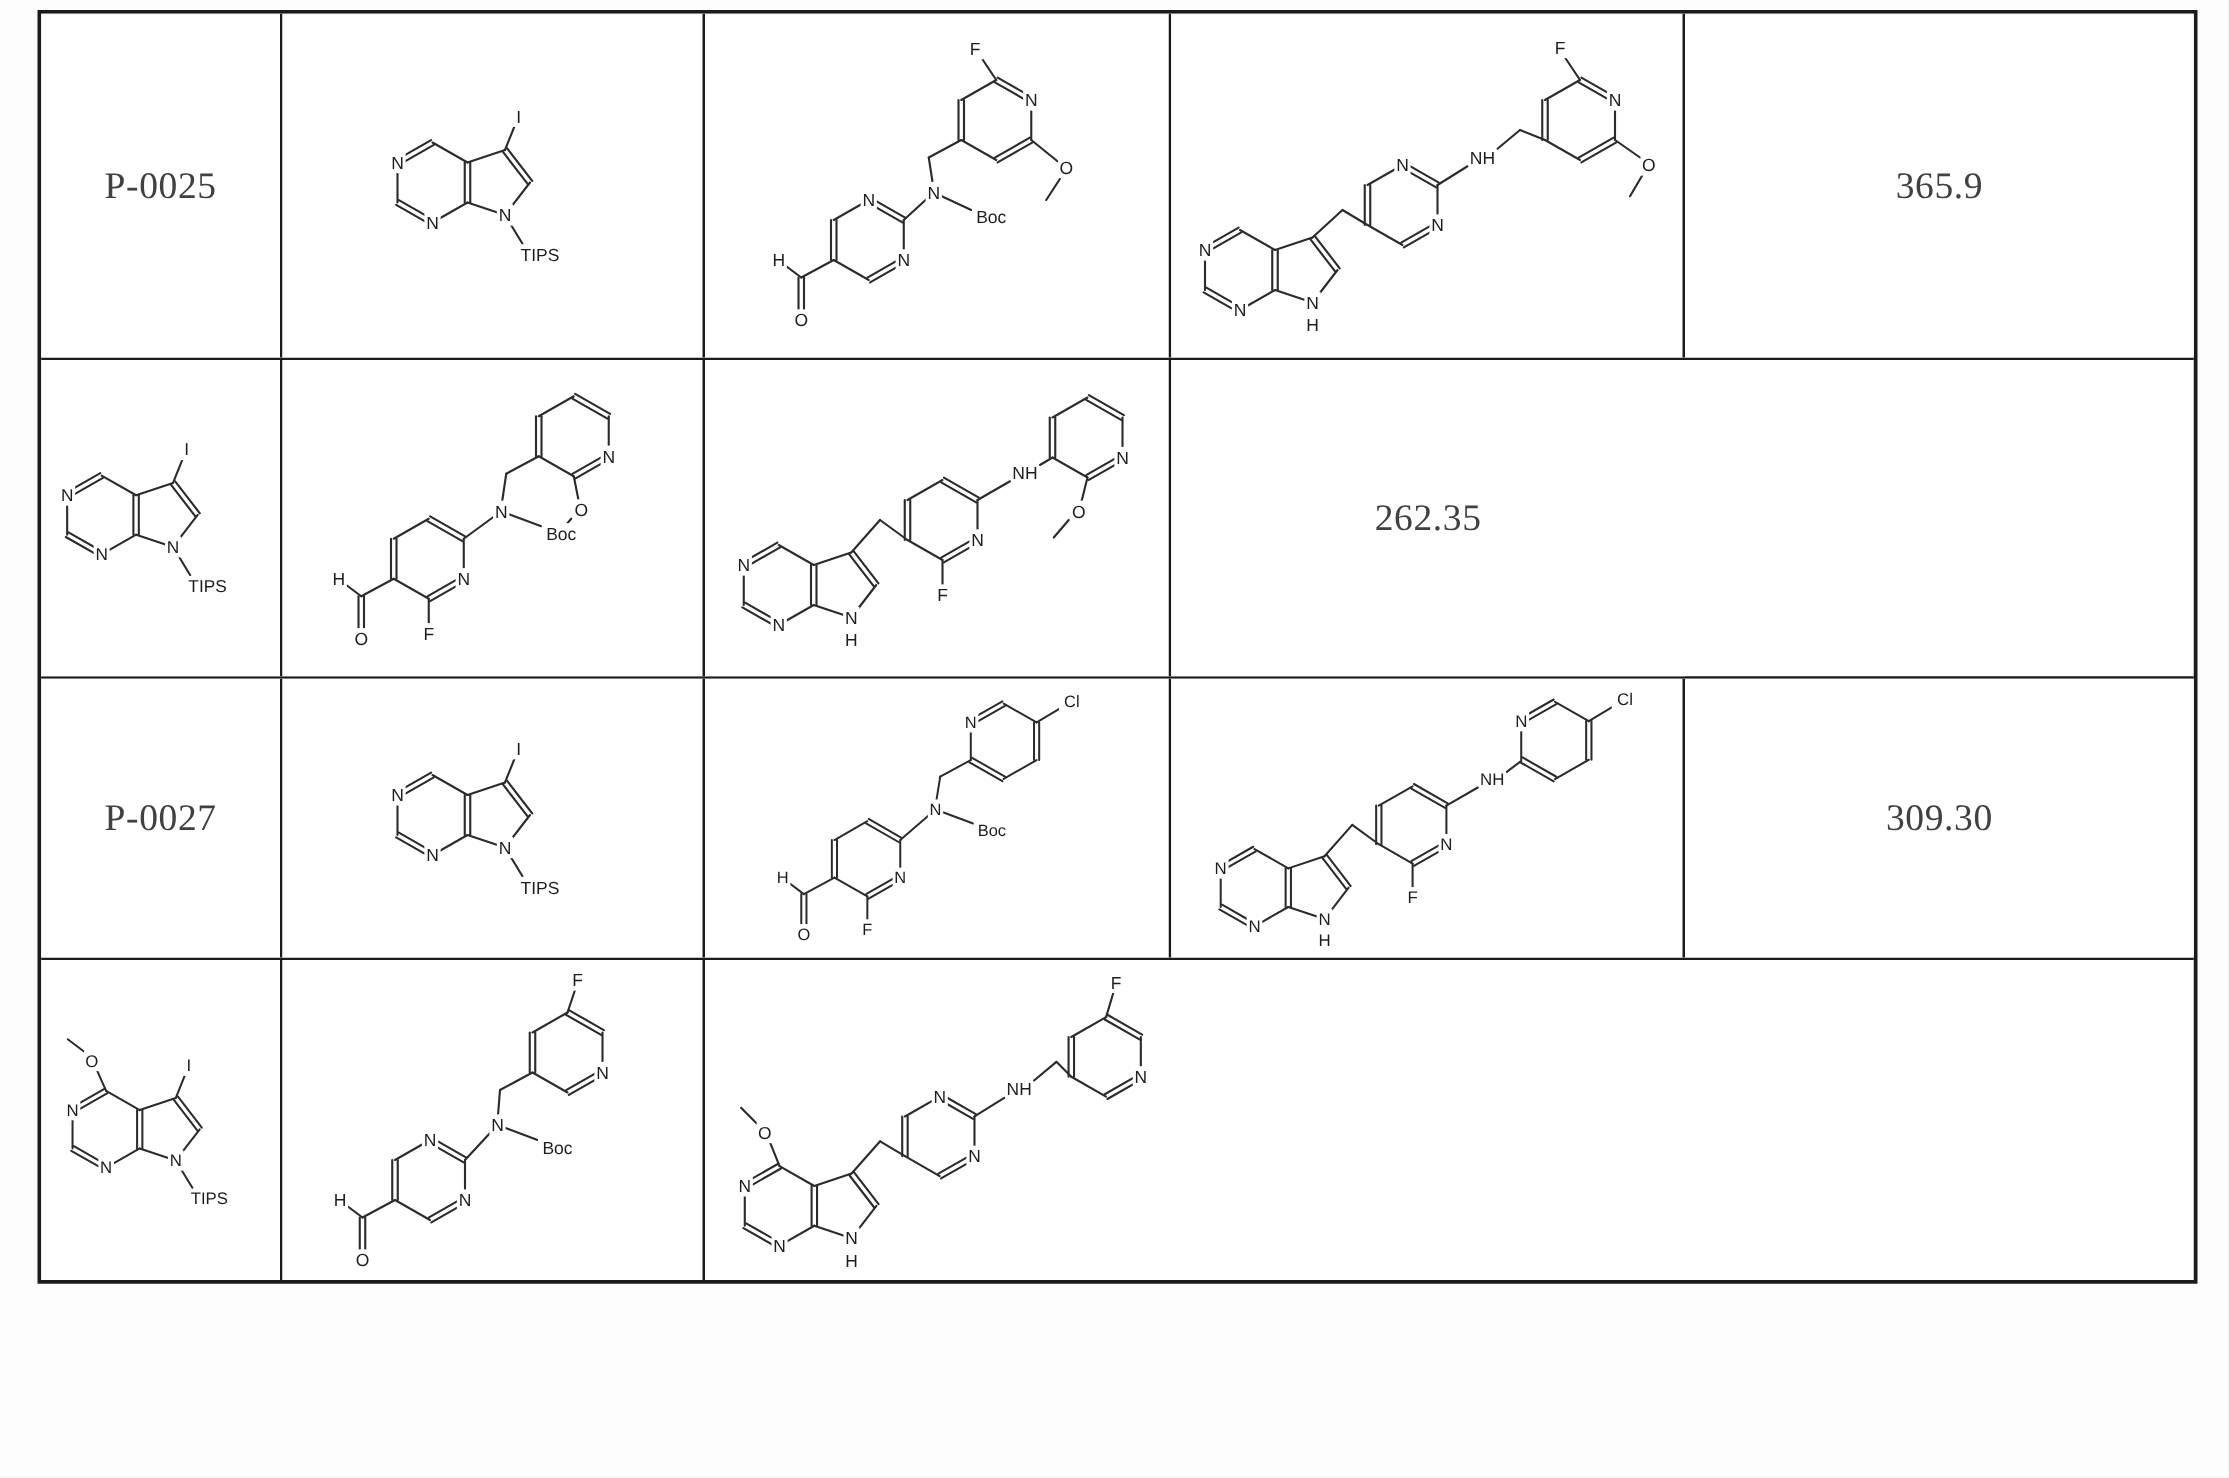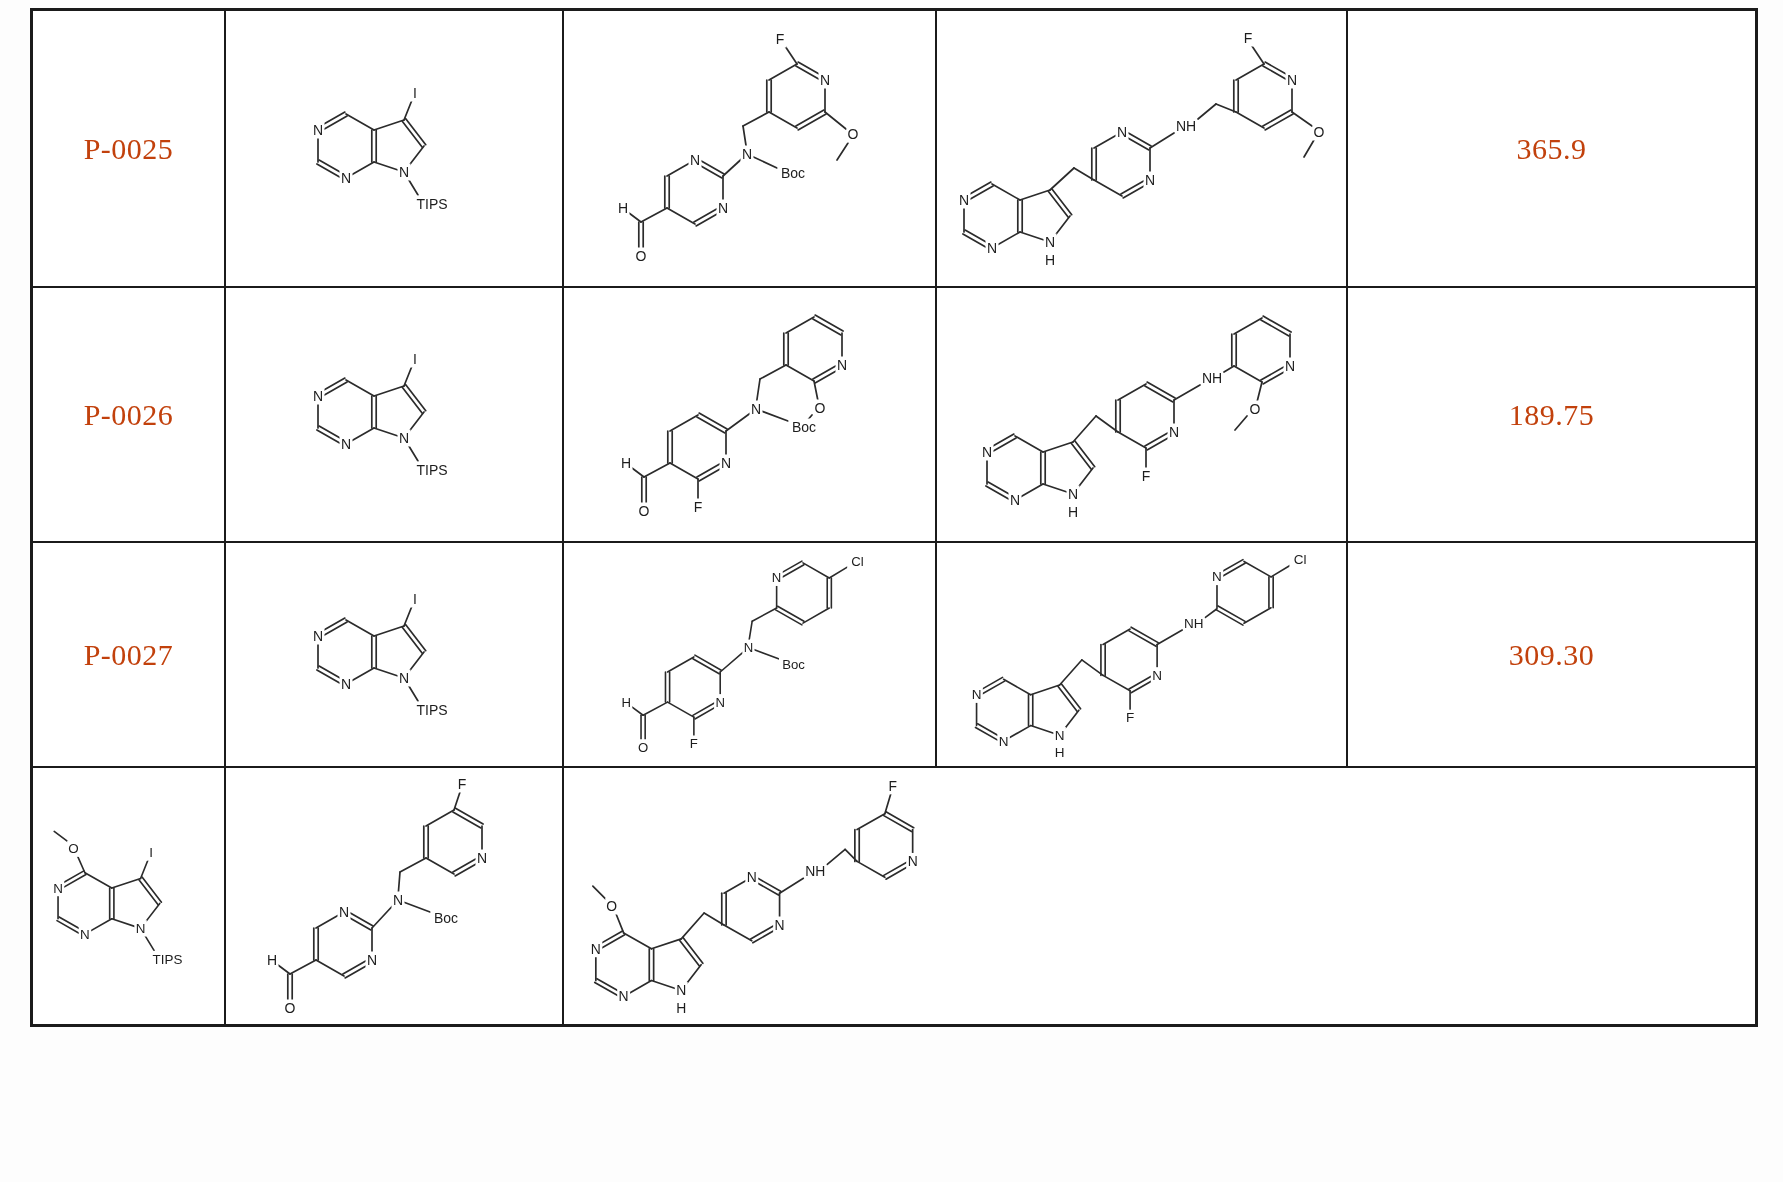--- a/index.html
+++ b/index.html
@@ -21,21 +21,21 @@
   .tr:nth-child(2){height:253px;}
   .tr:nth-child(3){height:223px;}
   .tr:nth-child(4){height:256px;}
   .td{
     border-right:2px solid #1b1b1b;
     display:flex;align-items:center;justify-content:center;
     overflow:hidden;background:#fff;
   }
   .td:last-child{border-right:none;justify-content:center;}
   .td-id span,.td-mass span{
-    font-size:30px;color:#c2410c;letter-spacing:.5px;white-space:nowrap;
+    font-size:30px;color:#404040;letter-spacing:.5px;white-space:nowrap;
   }
   .td-mol svg{max-width:98%;max-height:97%;width:auto;height:auto;display:block;}
   .td-mol svg line{stroke:#2b2b2b;stroke-width:1.7;stroke-linecap:round;}
   .td-mol svg text{
     font-family:"Liberation Sans", sans-serif;
     font-size:14px;fill:#1d1d1d;
     text-anchor:middle;dominant-baseline:central;
   }
 </style>
 </head>
@@ -192,23 +192,20 @@
             <rect x="380.5" y="107.5" width="13" height="17" fill="#ffffff"></rect>
             <text x="387" y="116">O</text>
           </svg>
         </div>
       <div class="td td-mass">
           <span>365.9</span>
         </div>
     </div>
 
     <div class="tr">
-      <div class="td td-id">
-          <span>P-0026</span>
-        </div>
       <div class="td td-mol">
           <svg xmlns="http://www.w3.org/2000/svg" viewBox="35 10 190 145" width="190" height="145">
             <line x1="80.90849433561496" y1="46.08986508732619" x2="52.90849433561497" y2="62.08986508732619"></line>
             <line x1="83.09150566438504" y1="49.91013491267381" x2="55.09150566438503" y2="65.91013491267381"></line>
             <line x1="54" y1="64" x2="54" y2="96"></line>
             <line x1="52.90849433561497" y1="97.91013491267381" x2="80.90849433561496" y2="113.91013491267381"></line>
             <line x1="55.09150566438503" y1="94.08986508732619" x2="83.09150566438504" y2="110.08986508732619"></line>
             <line x1="82" y1="112" x2="110" y2="96"></line>
             <line x1="112.2" y1="96" x2="112.2" y2="64"></line>
             <line x1="107.8" y1="96" x2="107.8" y2="64"></line>
@@ -336,21 +333,21 @@
             <text x="214" y="166">N</text>
             <rect x="241" y="103.5" width="22" height="17" fill="#ffffff"></rect>
             <text x="252" y="112">NH</text>
             <rect x="323.5" y="91.5" width="13" height="17" fill="#ffffff"></rect>
             <text x="330" y="100">N</text>
             <rect x="288.5" y="134.5" width="13" height="17" fill="#ffffff"></rect>
             <text x="295" y="143">O</text>
           </svg>
         </div>
       <div class="td td-mass">
-          <span>189.75</span>
+          <span>262.35</span>
         </div>
     </div>
 
     <div class="tr">
       <div class="td td-id">
           <span>P-0027</span>
         </div>
       <div class="td td-mol">
           <svg xmlns="http://www.w3.org/2000/svg" viewBox="35 10 190 145" width="190" height="145">
             <line x1="80.90849433561496" y1="46.08986508732619" x2="52.90849433561497" y2="62.08986508732619"></line>

